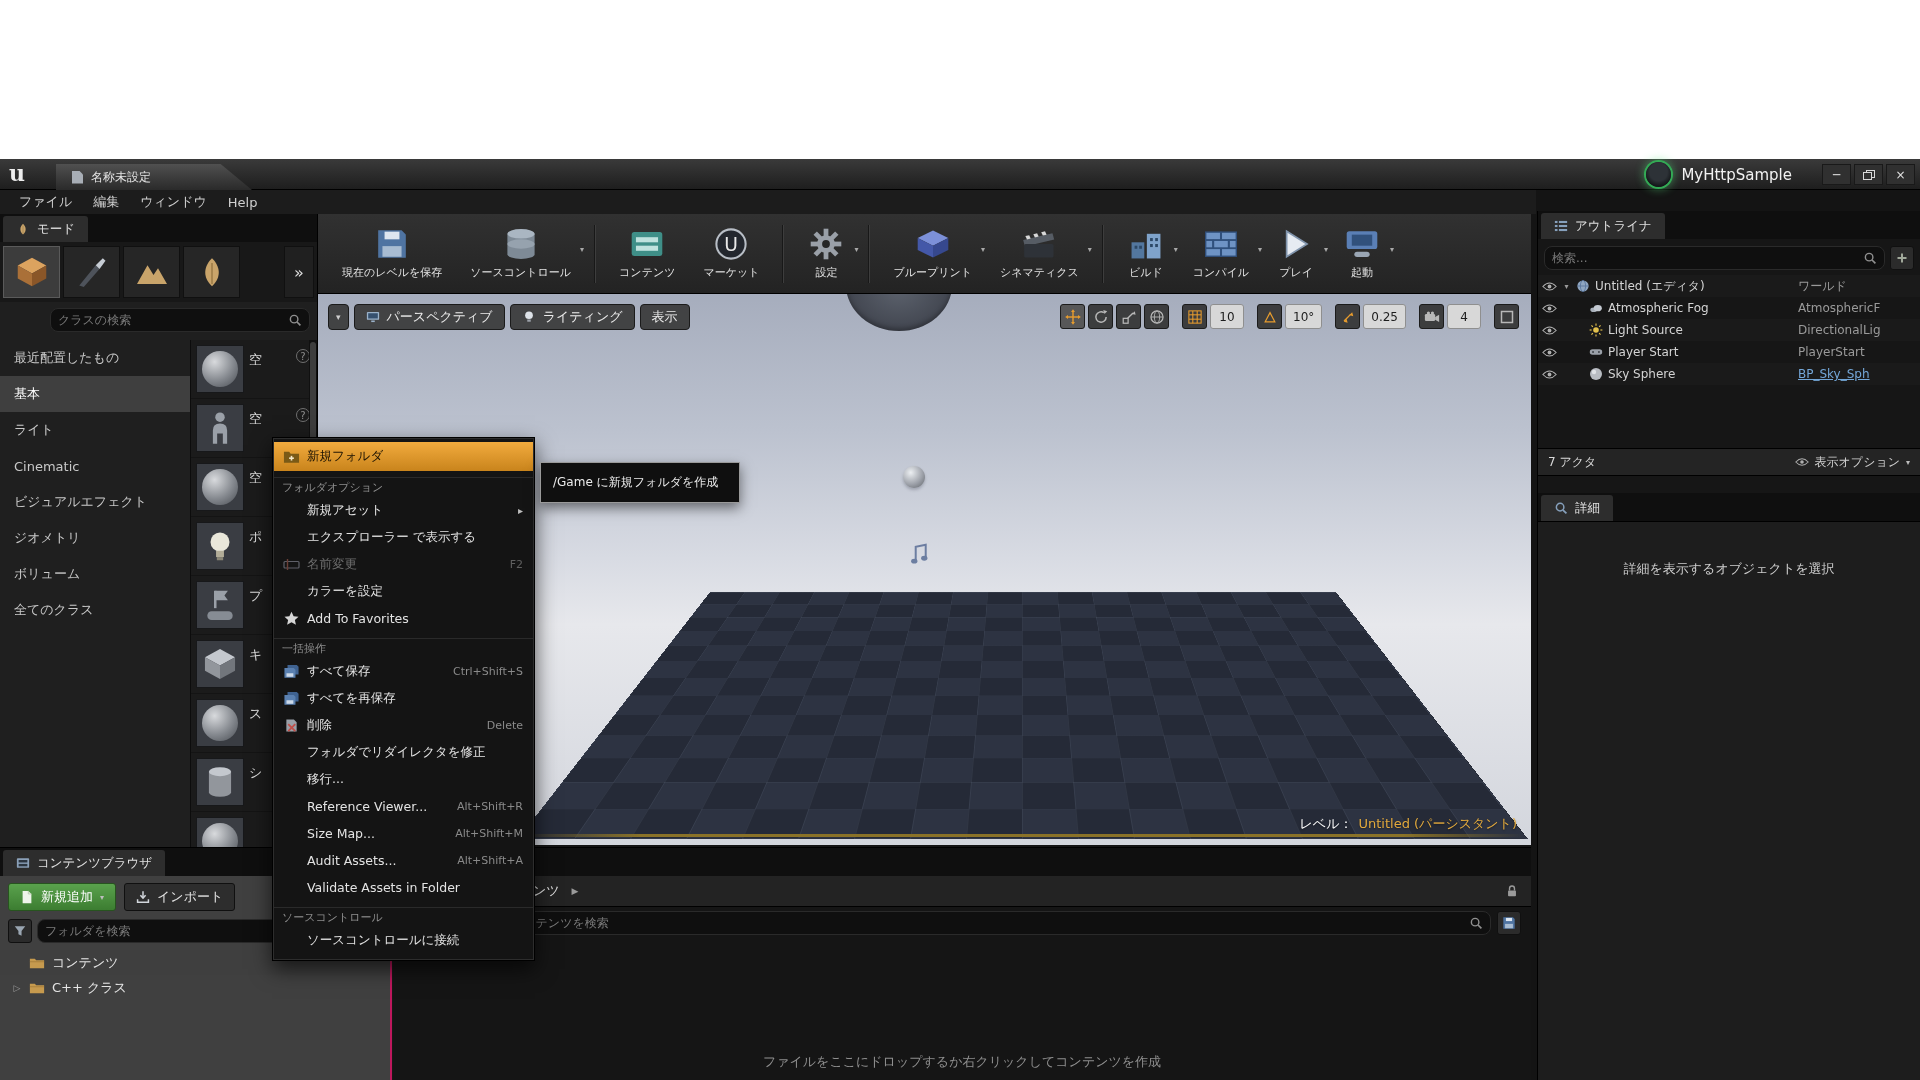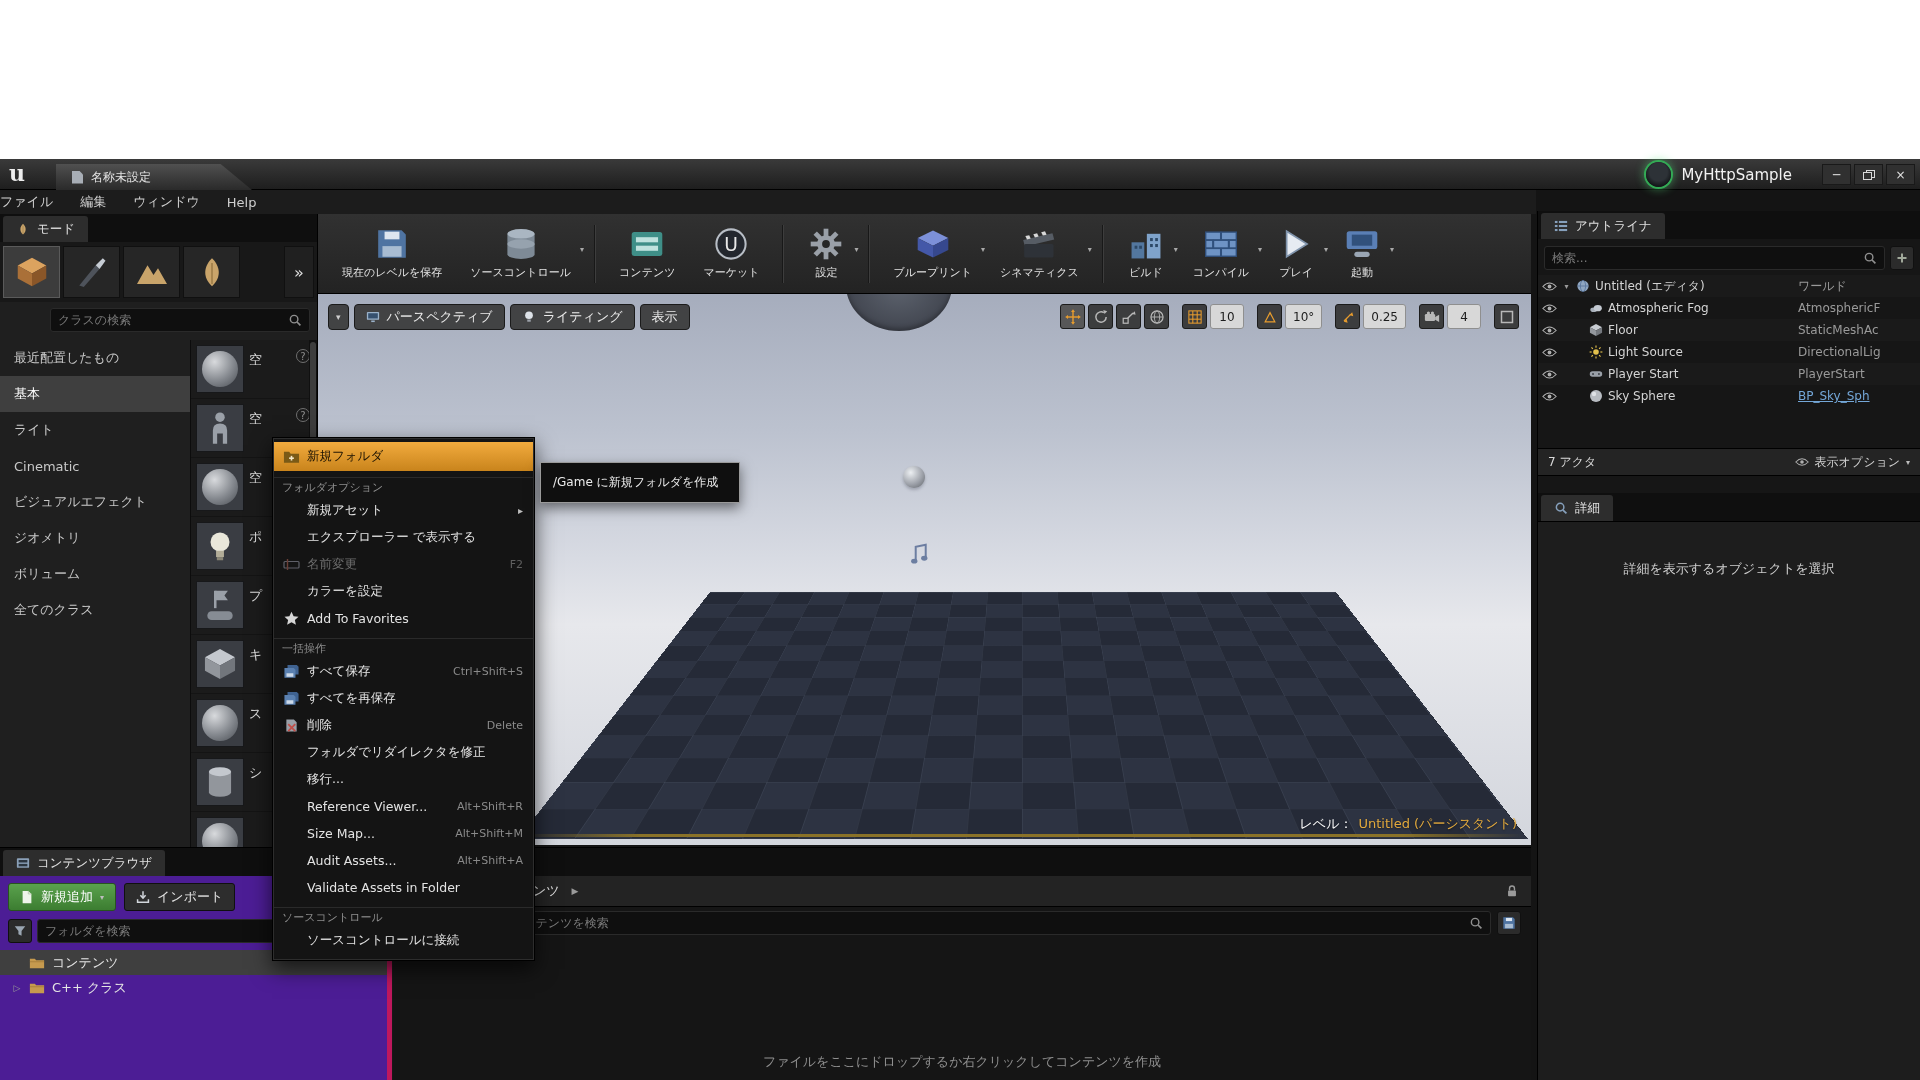--- a/index.html
+++ b/index.html
@@ -26,29 +26,29 @@
     box-shadow:0 0 0 2px #3a5, 0 0 9px 3px rgba(90,230,130,.40); }
   #winbtns { position:absolute; right:5px; top:5px; display:flex; gap:3px; }
   .winbtn { width:29px; height:21px; background:#303030; border:1px solid #191919; color:#e2e2e2;
     display:flex; align-items:center; justify-content:center; font-size:12px; }
   .glyph-restore { position:relative; width:12px; height:10px; display:inline-block; }
   .glyph-restore::before { content:""; position:absolute; right:0; top:0; width:7px; height:6px; border:1px solid #d8d8d8; }
   .glyph-restore::after  { content:""; position:absolute; left:0; bottom:0; width:7px; height:6px; border:1px solid #d8d8d8; background:#303030; }
 
   
   #menubar { position:absolute; left:0; top:31px; width:1536px; height:24px; background:#1c1c1c;
-    display:flex; align-items:center; gap:27px; font-size:13px; color:#cfcfcf; }
+    display:flex; align-items:center; gap:21px; padding-left:19px; font-size:13px; color:#cfcfcf; }
   .menu-item { white-space:nowrap; }
 
   
   .tabstrip { height:28px; background:#0f0f0f; display:flex; align-items:flex-end; }
   .ptab { height:26px; display:flex; align-items:center; gap:7px; padding:0 13px; background:#2d2d2d;
     border-radius:3px 3px 0 0; margin-left:3px; font-size:12.5px; color:#e0e0e0; white-space:nowrap; }
   .searchbox { display:flex; align-items:center; height:24px; background:#0f0f0f;
-    border:1px solid #2a2a2a; border-radius:3px; padding:0 7px; gap:6px; }
+    border:1px solid #2a2a2a; border-radius:8px; padding:0 7px; gap:6px; }
   .searchbox input { flex:1; min-width:0; background:transparent; border:0; outline:0; color:#cccccc;
     font-size:12px; font-family:inherit; }
   input::placeholder { color:#7a7a7a; }
   .sqbtn { width:24px; height:24px; background:#2b2b2b; border:1px solid #101010; border-radius:3px;
     display:flex; align-items:center; justify-content:center; flex:none; }
   .dd9 { font-size:8px; color:#bdbdbd; }
 
   
   #modes { position:absolute; left:0; top:55px; width:318px; height:633px; background:#1f1f1f;
     border-right:1px solid #000; }
@@ -171,22 +171,22 @@
     border-top:1px solid #000; border-bottom:1px solid #000; }
   .ol-footer .opts { margin-left:auto; display:flex; align-items:center; gap:6px; color:#cfcfcf; }
   #detailstab { position:absolute; left:0; right:0; top:282px; }
   #detailsbody { position:absolute; left:0; right:0; top:310px; bottom:0; background:#1d1d1d;
     border-top:1px solid #000; }
   .details-msg { margin-top:38px; text-align:center; font-size:13px; color:#cfcfcf; }
 
   
   #cbrowser { position:absolute; left:0; top:688px; width:1531px; height:233px; background:#181818;
     border-top:1px solid #000; }
-  #cb-left { position:absolute; left:0; top:28px; width:392px; bottom:0; background:#4c1d95;
-    border-right:5px solid #be185d; }
+  #cb-left { position:absolute; left:0; top:28px; width:392px; bottom:0; background:#404040;
+    border-right:2px solid #be185d; }
   .cb-btns { display:flex; gap:8px; padding:7px 8px 5px; }
   .btn-green { height:28px; display:flex; align-items:center; gap:7px; padding:0 11px;
     background:linear-gradient(#5aa24d,#3c7d31); border:1px solid #27541f; border-radius:3px;
     color:#ffffff; font-size:13px; white-space:nowrap; }
   .btn-dark { height:28px; display:flex; align-items:center; gap:7px; padding:0 11px;
     background:#2d2d2d; border:1px solid #101010; border-radius:3px; color:#e2e2e2; font-size:13px; white-space:nowrap; }
   .cb-searchrow { display:flex; align-items:center; gap:5px; padding:3px 8px 5px; }
   .cb-searchrow .searchbox { flex:1; }
   .tree { margin-top:2px; }
   .tree-row { height:25px; display:flex; align-items:center; gap:7px; padding-left:12px;
@@ -892,39 +892,20 @@
       <div class="ol-row">
         <span class="ol-eye ico">
             <svg viewBox="0 0 18 12">
               <path d="M1 6 Q9 -2.5 17 6 Q9 14.5 1 6 Z" fill="none" stroke="#b0b0b0" stroke-width="1.3"></path>
               <circle cx="9" cy="6" r="2.3" fill="#b0b0b0"></circle>
             </svg>
           </span>
         <span class="ol-ind"></span>
           <span class="ol-ind"></span>
         <span class="ol-ico ico">
-            <svg viewBox="0 0 15 15">
-              <path d="M7.5 1 14 4.5 7.5 8 1 4.5Z" fill="#c8ccd2"></path>
-              <path d="M1 4.5 7.5 8 V14 L1 10.5Z" fill="#94989e"></path>
-              <path d="M14 4.5 7.5 8 V14 L14 10.5Z" fill="#74787e"></path>
-            </svg>
-          </span>
-        <span class="ol-name">Floor</span>
-        <span class="ol-type">StaticMeshAc</span>
-      </div>
-      <div class="ol-row">
-        <span class="ol-eye ico">
-            <svg viewBox="0 0 18 12">
-              <path d="M1 6 Q9 -2.5 17 6 Q9 14.5 1 6 Z" fill="none" stroke="#b0b0b0" stroke-width="1.3"></path>
-              <circle cx="9" cy="6" r="2.3" fill="#b0b0b0"></circle>
-            </svg>
-          </span>
-        <span class="ol-ind"></span>
-          <span class="ol-ind"></span>
-        <span class="ol-ico ico">
             <svg viewBox="0 0 16 16">
               <circle cx="8" cy="8" r="3.2" fill="#e2c04c"></circle>
               <g stroke="#e2c04c" stroke-width="1.3">
                 <line x1="8" y1=".7" x2="8" y2="3"></line>
                 <line x1="8" y1="13" x2="8" y2="15.3"></line>
                 <line x1=".7" y1="8" x2="3" y2="8"></line>
                 <line x1="13" y1="8" x2="15.3" y2="8"></line>
                 <line x1="2.8" y1="2.8" x2="4.4" y2="4.4"></line>
                 <line x1="11.6" y1="11.6" x2="13.2" y2="13.2"></line>
                 <line x1="13.2" y1="2.8" x2="11.6" y2="4.4"></line>

